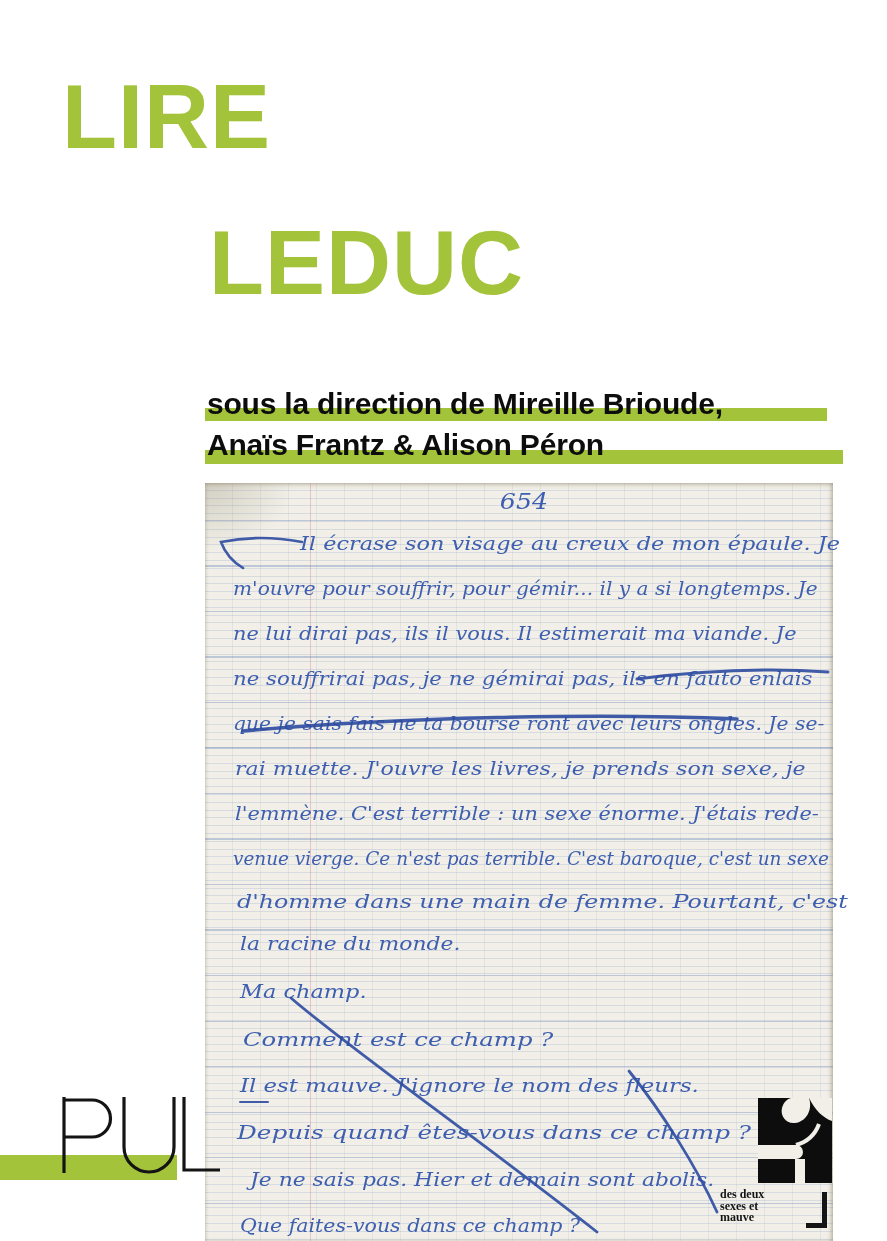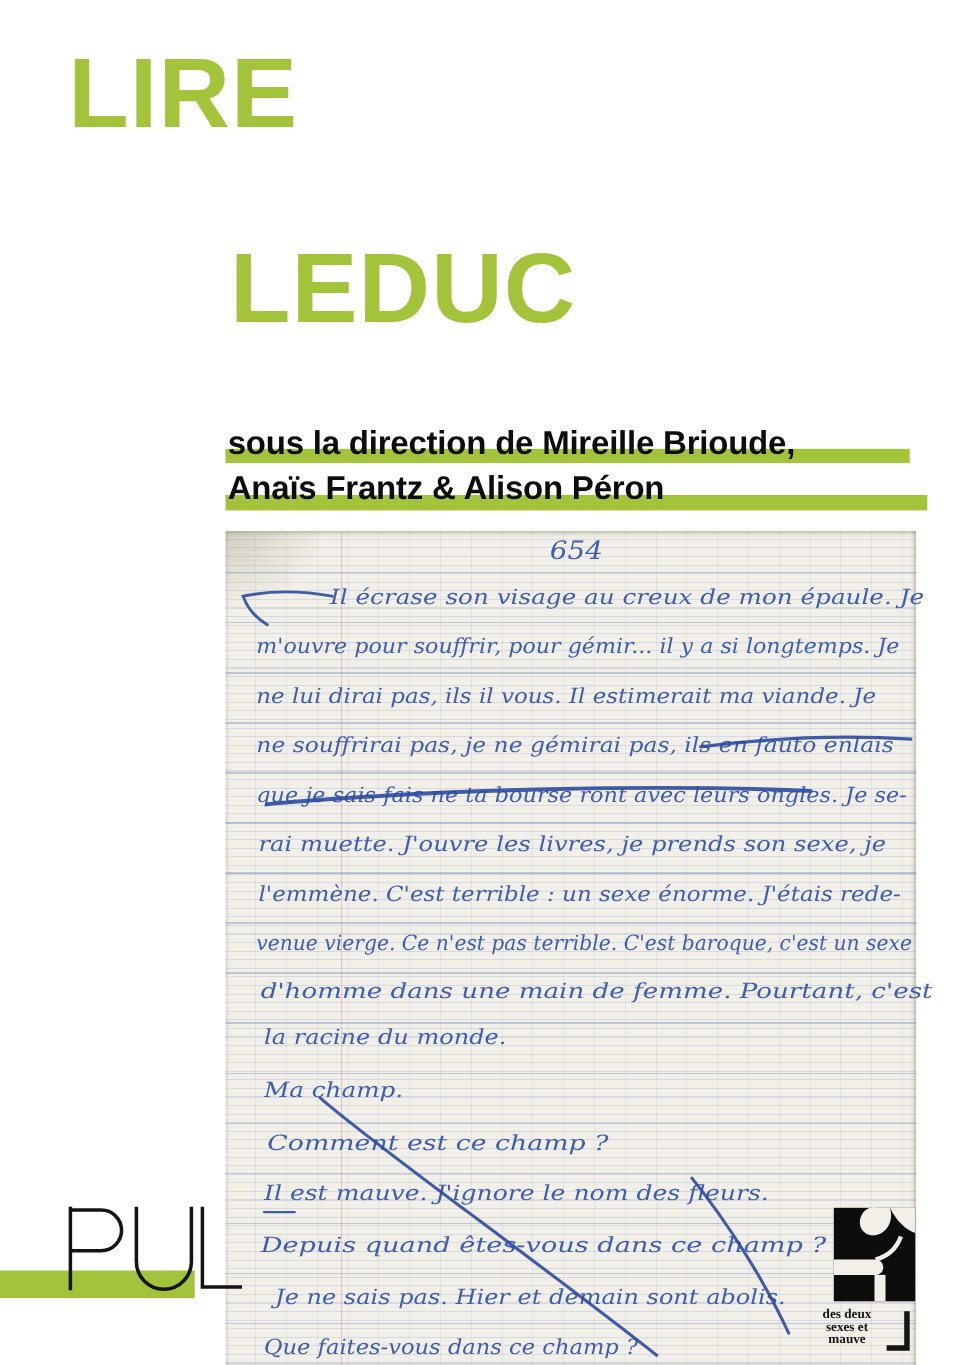--- a/index.html
+++ b/index.html
@@ -28,29 +28,29 @@
          background:rgba(205,110,120,0.33);}
   
   .hw{position:absolute;font-family:"DejaVu Serif",serif;font-style:italic;
       font-size:19px;line-height:1;color:#3e5fb0;white-space:nowrap;z-index:3;
       transform-origin:left center;}
   .pageno{position:absolute;font-family:"DejaVu Serif",serif;font-style:italic;
       font-size:23px;color:#3e5fb0;z-index:3;}
   
   .ink-svg,.logo-svg{position:absolute;left:0;top:0;z-index:4;pointer-events:none;}
   .coll-text{position:absolute;font-family:"Liberation Serif",serif;font-weight:bold;
-      font-size:12px;line-height:11.5px;color:#141414;text-align:center;z-index:5;}
+      font-size:12px;line-height:11.5px;color:#141414;text-align:left;z-index:5;}
   .sr{position:absolute;width:1px;height:1px;overflow:hidden;clip:rect(0 0 0 0);}
 </style>
 </head>
 <body>
 
 <div class="page">
 
-  <div class="t-line" style="left:62px;top:40px">LIRE</div>
+  <div class="t-line" style="left:62px;top:72px">LIRE</div>
   <div class="t-line" style="left:209px;top:218px">LEDUC</div>
 
   <div class="sub-bar" style="left:205px;top:408px;width:622px;height:13px"></div>
   <div class="sub-bar" style="left:205px;top:450px;width:638px;height:14px"></div>
   <div class="sub-line" style="left:207px;top:428px">Anaïs Frantz &amp; Alison Péron</div>
   <div class="sub-line" style="left:207px;top:387px">sous la direction de Mireille Brioude,</div>
 
   <div class="paper">
     <div class="paper-crease"></div>
     <div class="margin-line"></div>

